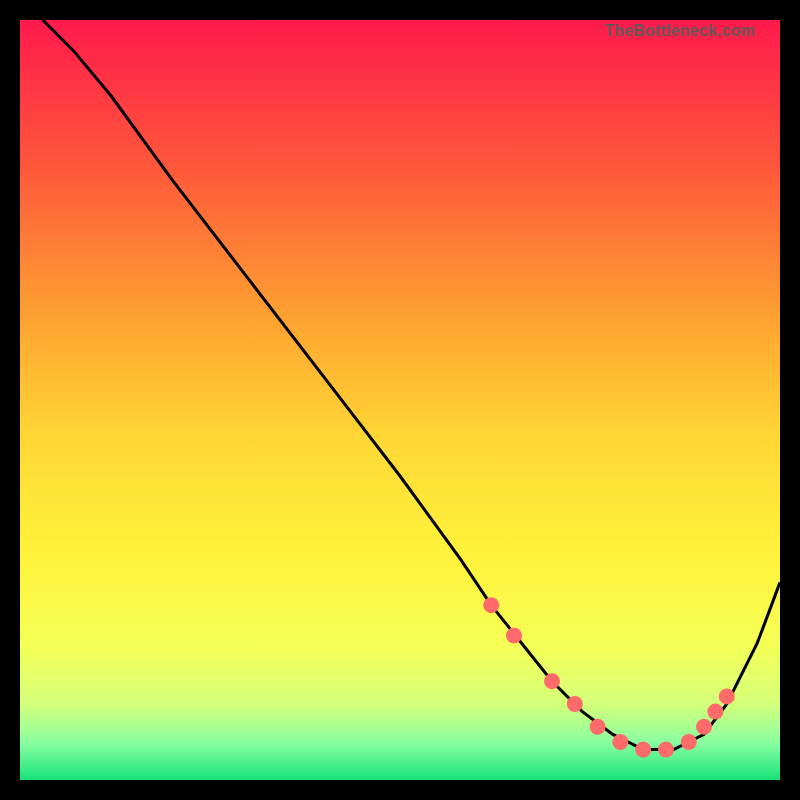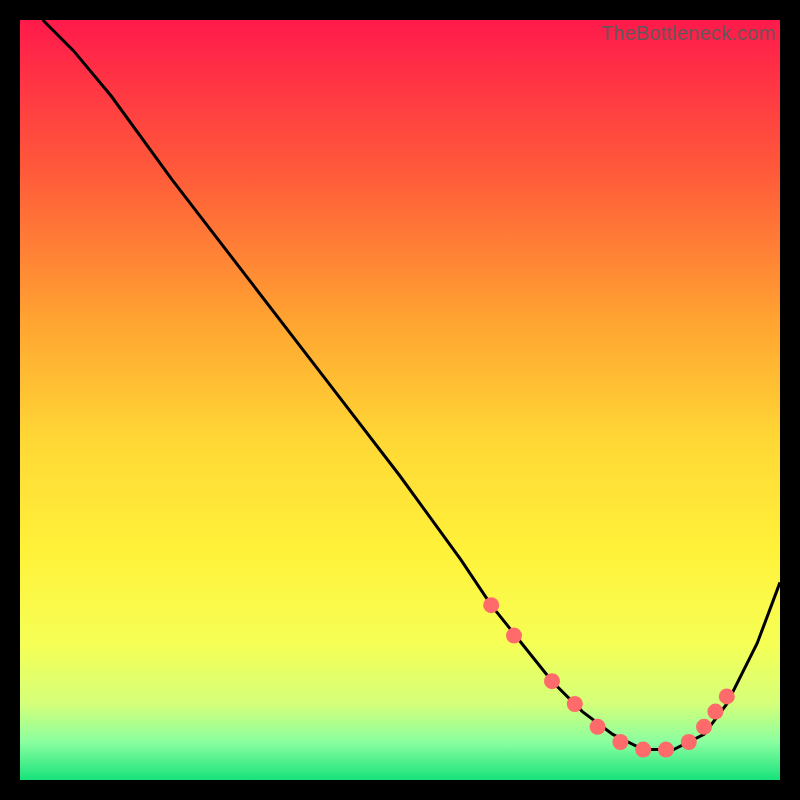--- a/index.html
+++ b/index.html
@@ -15,24 +15,24 @@
     position: absolute;
     left: 20px;
     top: 20px;
     width: 760px;
     height: 760px;
     background: #000;
   }
   .watermark {
     position: absolute;
     top: 2px;
-    right: 4px;
+    right: 24px;
     color: #5a5a5a;
-    font-size: 20px;
-    font-weight: 400;
+    font-size: 16px;
+    font-weight: 700;
     letter-spacing: 0.2px;
     z-index: 10;
   }
   svg {
     display: block;
   }
 </style>
 </head>
 <body>
 

